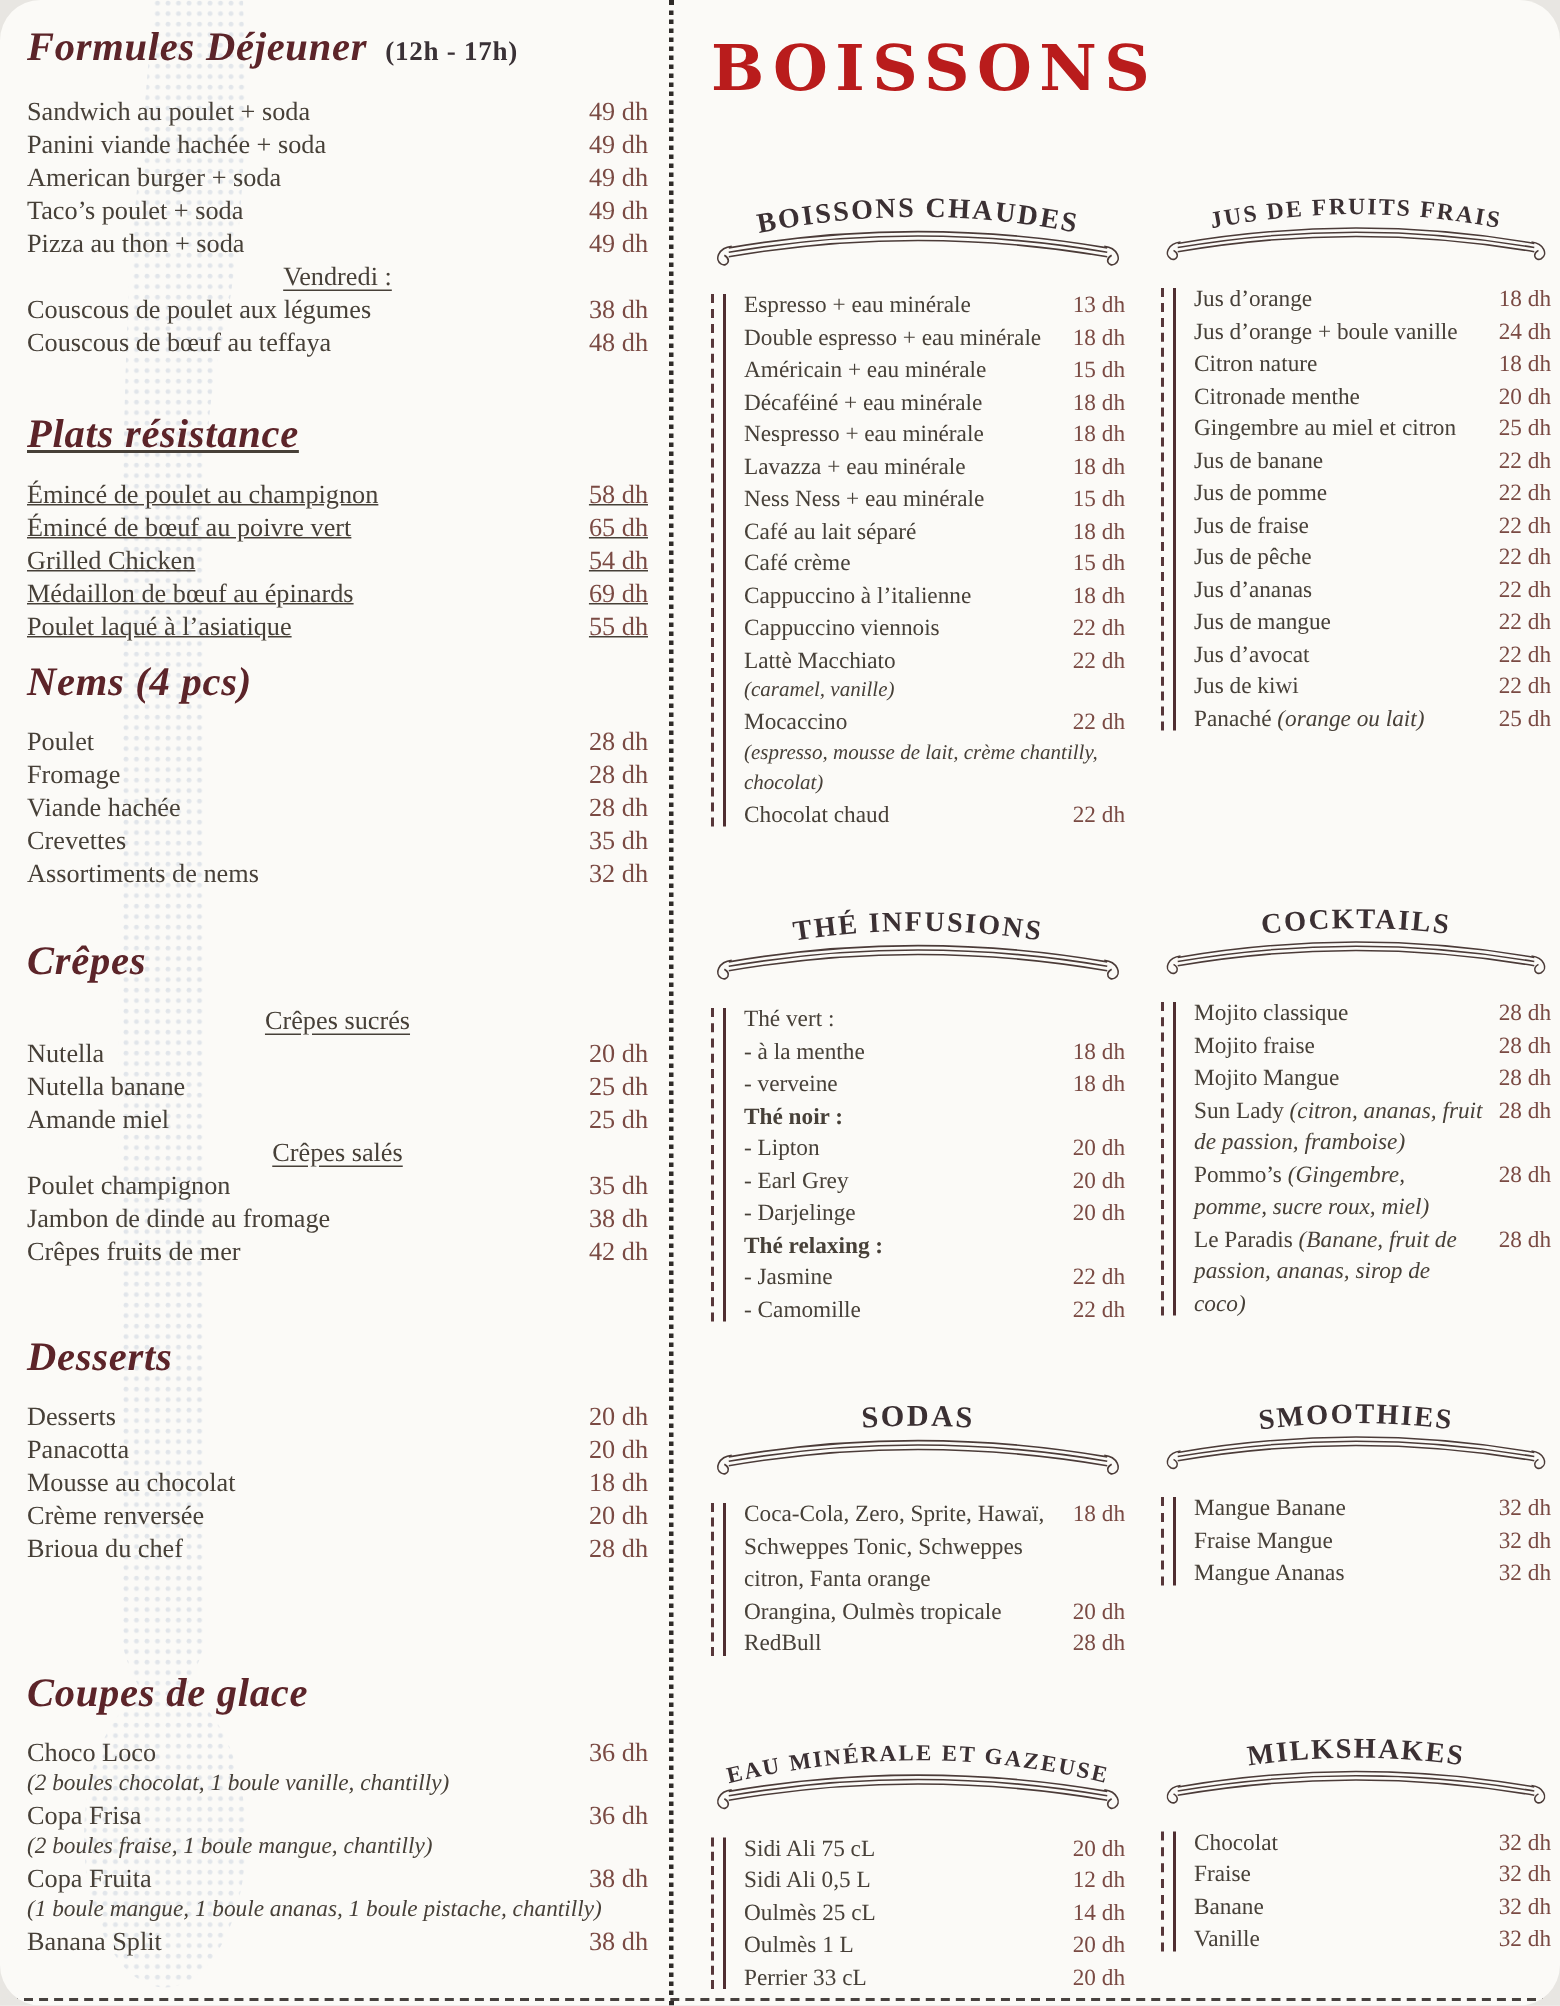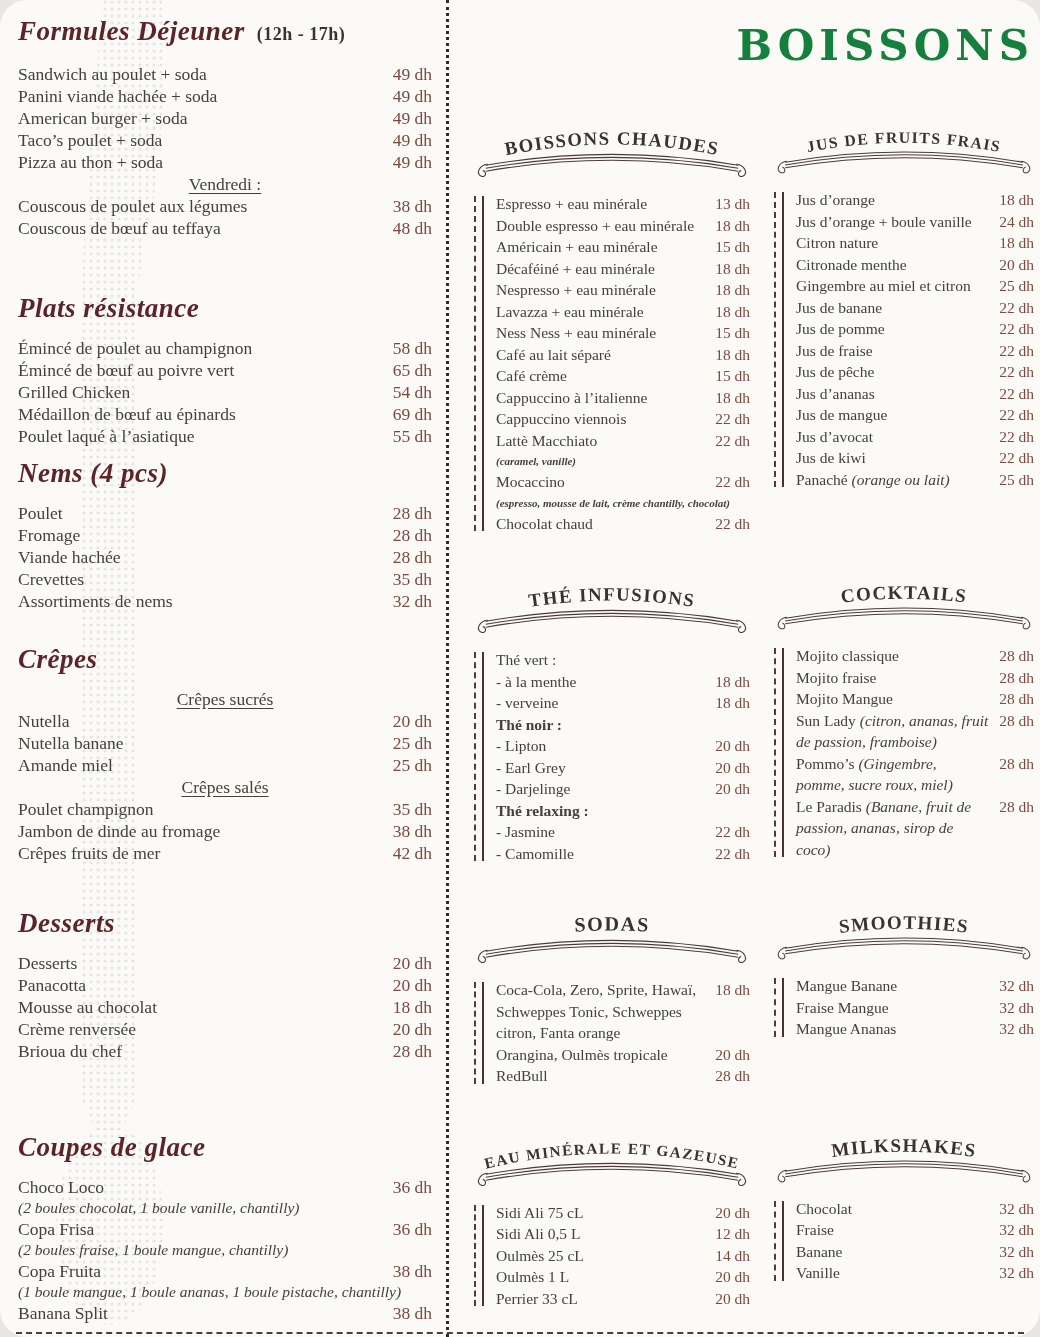--- a/index.html
+++ b/index.html
@@ -21,21 +21,21 @@
     border-left:3px dotted #2e2a28;
   }
   .bottom-dash{
     position:absolute;left:6px;right:6px;bottom:3px;height:0;
     border-top:2px dashed #47413e;
   }
 
   
   .left-col{position:absolute;left:18px;top:14px;width:414px;}
   .left-section{margin-top:0;}
-  .left-section:nth-of-type(2){margin-top:52px;}
+  .left-section:nth-of-type(2){margin-top:33px;text-decoration:underline;}
   .left-section:nth-of-type(3){margin-top:9px;}
   .left-section:nth-of-type(4){margin-top:30px;}
   .left-section:nth-of-type(5){margin-top:42px;}
   .left-section:nth-of-type(6){margin-top:68px;}
   .left-heading{
     font-size:27px;line-height:34px;margin:0 0 12px 0;
     font-style:italic;font-weight:bold;color:#5c2429;
     letter-spacing:.5px;
   }
   .lh-suffix{
@@ -48,45 +48,45 @@
   }
   .nm{flex:1;}
   .price{margin-left:10px;white-space:nowrap;color:#7a4a43;}
   .row.underline .nm{text-decoration:underline;text-underline-offset:3px;text-align:center;}
   .row.bold .nm{font-weight:bold;}
   .row.note{font-style:italic;font-size:15.5px;line-height:20px;display:block;}
 
   
   .right-panel{position:absolute;left:474px;top:22px;width:560px;}
   .boissons-title{
-    margin:0 0 44px 0;text-align:right;
+    margin:0 0 44px 0;text-align:left;
     font-family:"DejaVu Serif", serif;
     font-weight:bold;font-size:42px;line-height:48px;
-    letter-spacing:5px;color:#15803d;
+    letter-spacing:5px;color:#b91c1c;
   }
   .grid{
     display:grid;grid-template-columns:276px 260px;column-gap:24px;
     align-items:start;
   }
   .drink-section{margin-bottom:36px;}
   .arch{display:block;width:100%;height:auto;margin:0 0 14px 0;}
   .arch-text{fill:#3b3033;font-family:"Liberation Serif", serif;font-weight:bold;letter-spacing:1.5px;}
   .flourish path{fill:none;stroke:#4b3b38;stroke-width:1.1;}
   .arcpath{fill:none;stroke:none;}
   .list{position:relative;padding-left:22px;}
   .list::before{ 
     content:"";position:absolute;left:0;top:3px;bottom:3px;width:0;
     border-left:2px dashed #57373a;
   }
   .list::after{ 
     content:"";position:absolute;left:8px;top:3px;bottom:3px;width:0;
     border-left:2px solid #4f2e31;
   }
   .list .row{font-size:15.5px;line-height:21.5px;}
-  .list .row.note{font-size:11px;line-height:20px;font-weight:bold;}
+  .list .row.note{font-size:14px;line-height:20px;}
   .nm em{font-style:italic;}
 </style>
 </head>
 <body>
 
 <div class="page">
 
   <svg class="watermark" viewBox="0 0 200 1337" aria-hidden="true">
     <defs>
       <pattern id="dotfill" width="7" height="7" patternUnits="userSpaceOnUse">

